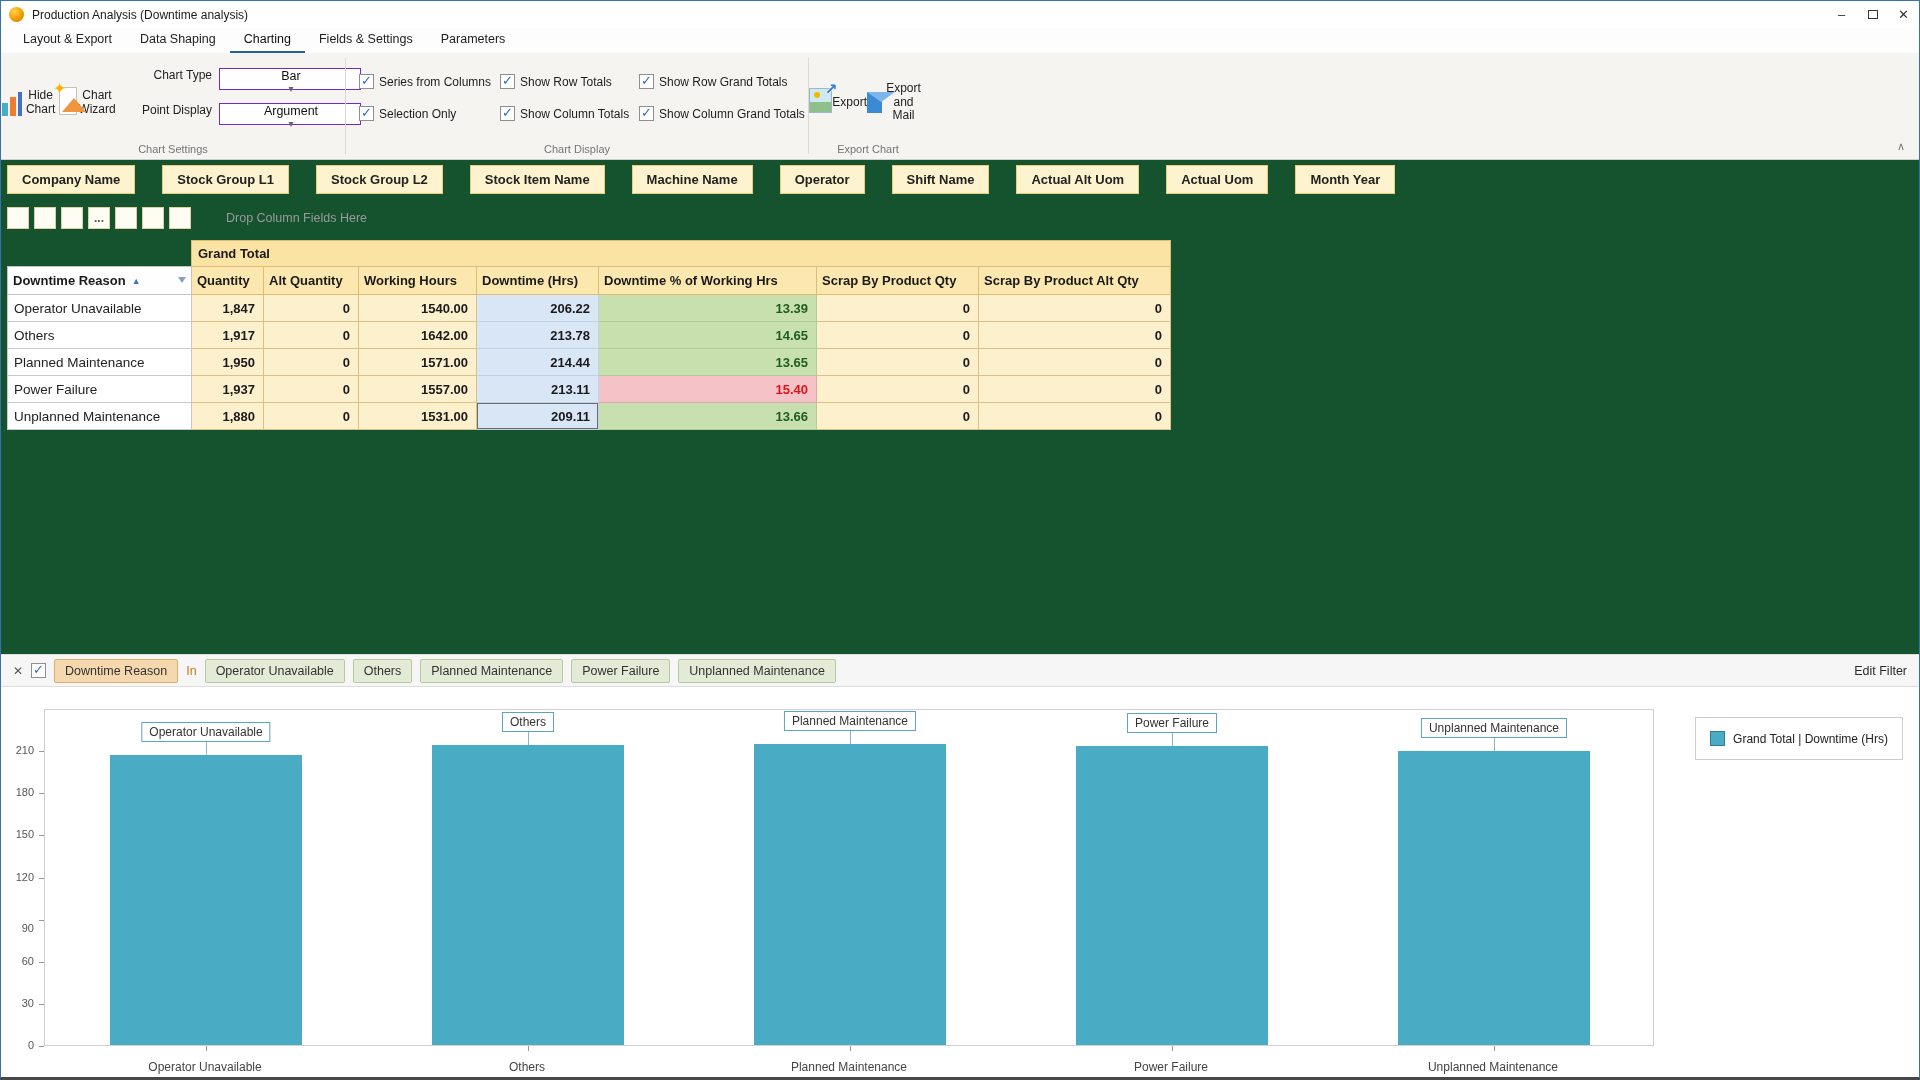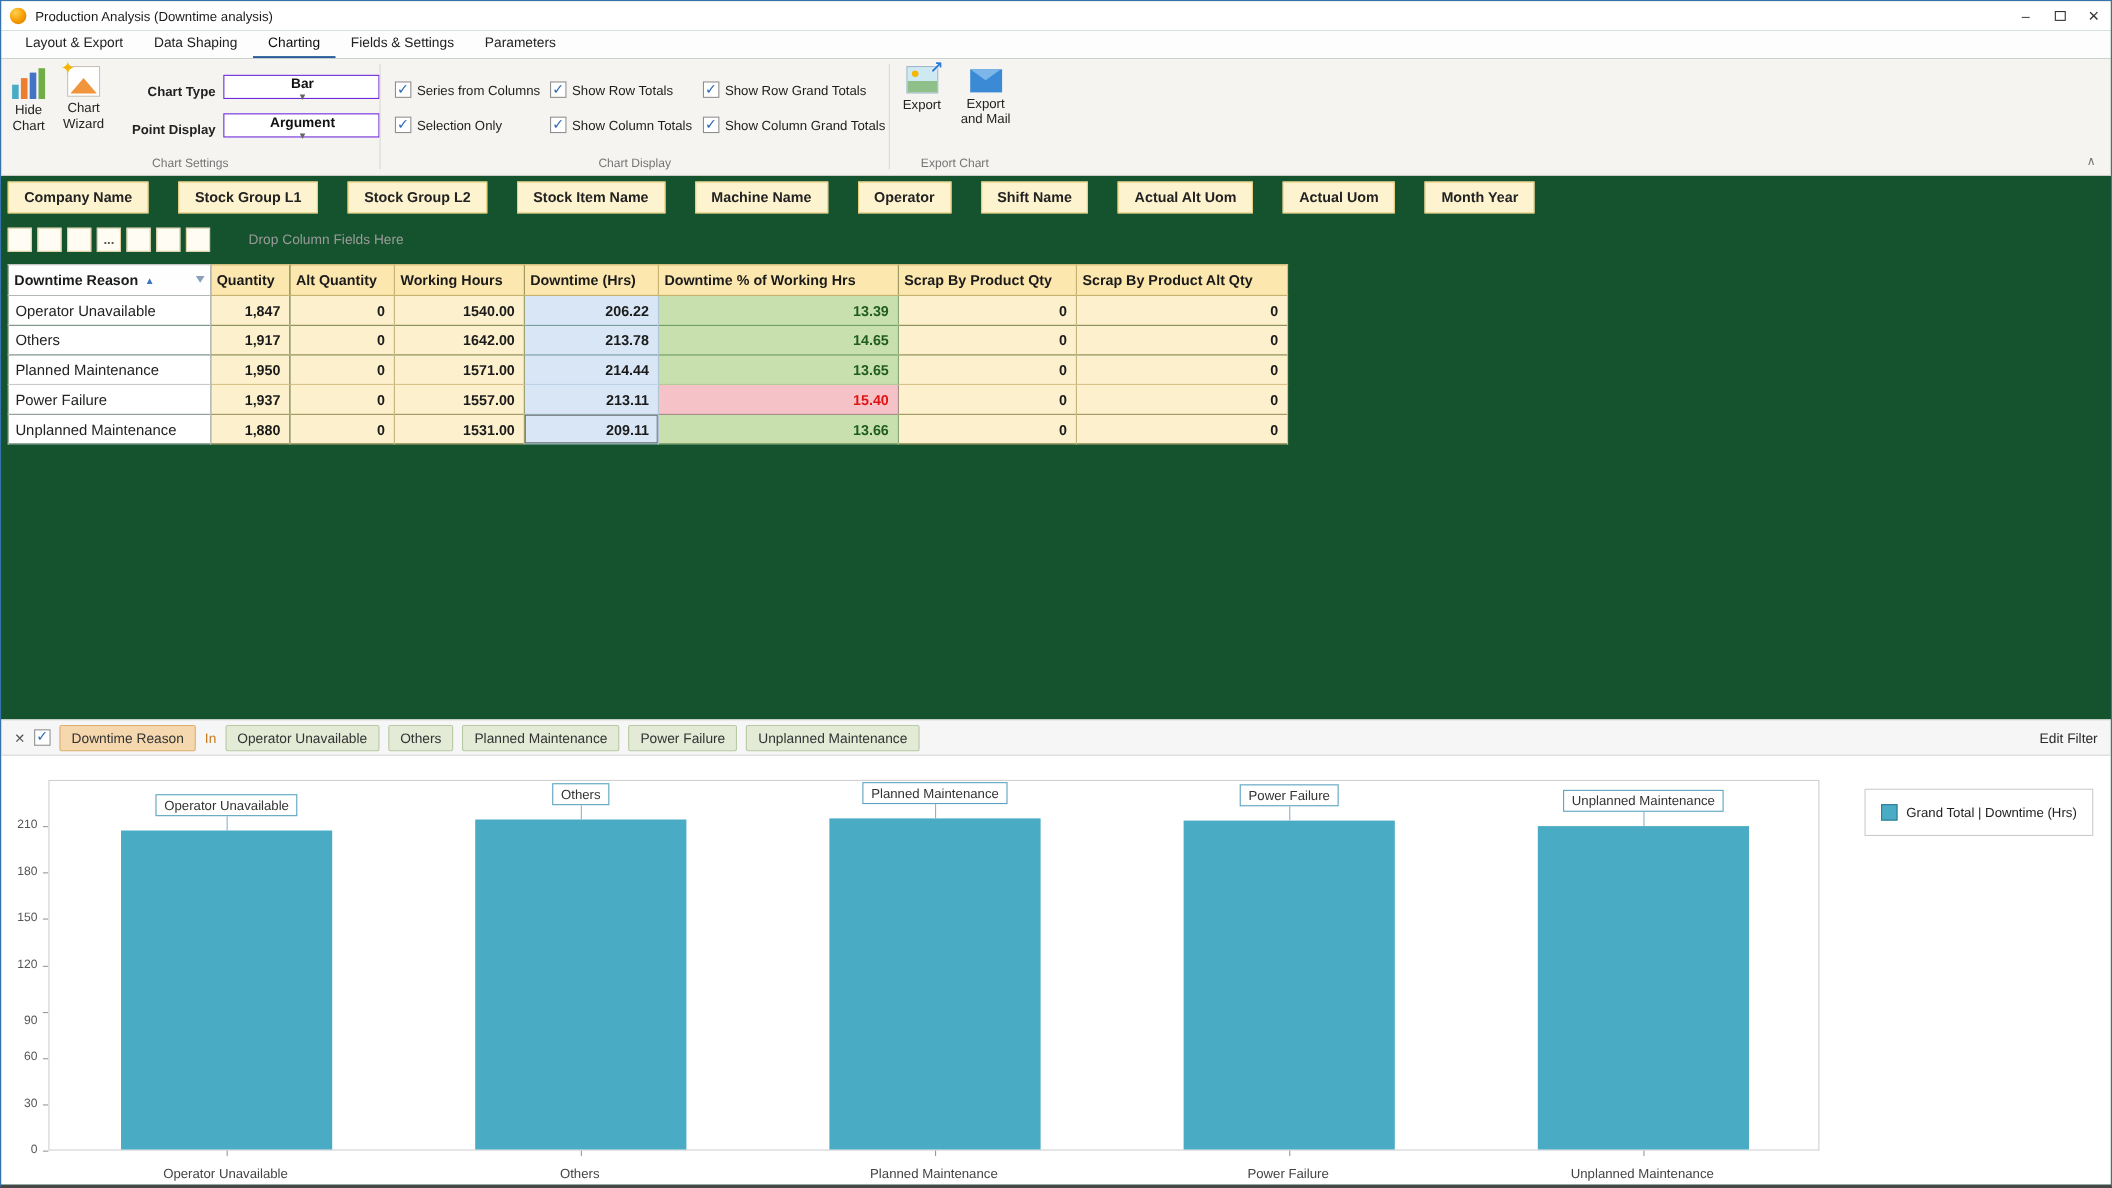--- a/index.html
+++ b/index.html
@@ -25,36 +25,36 @@
   
   .ribbon { height:107px; background:#f5f4f1; border-bottom:1px solid #d0cdc9; display:flex; position:relative; }
   .grp { display:flex; flex-direction:column; }
   .grp-body { flex:1; display:flex; }
   .grp-label { text-align:center; font-size:11px; color:#757575; padding:2px 0 4px; }
   .sep { width:1px; background:#dcd9d5; margin:5px 0; }
   .grp-settings { width:344px; }
   .grp-display { width:462px; }
   .grp-export { width:118px; }
 
-  .bigbtn { width:58px; display:flex; flex-direction:column; align-items:center; padding-top:7px; }
+  .bigbtn { width:58px; display:flex; flex-direction:row; align-items:center; padding-top:7px; }
   .bigbtn .bb-label { font-size:12px; color:#222; text-align:center; line-height:1.15; margin-top:4px; }
 
   .icon-hidechart { width:33px; height:30px;
     background-image: linear-gradient(#4aabc5,#4aabc5), linear-gradient(#ed7d31,#ed7d31),
                       linear-gradient(#4472c4,#4472c4), linear-gradient(#70ad47,#70ad47);
     background-size: 6px 13px, 6px 19px, 6px 24px, 6px 28px;
     background-position: 1px bottom, 9px bottom, 17px bottom, 25px bottom;
     background-repeat: no-repeat; }
   .icon-wizard { width:30px; height:28px; background:#fff; border:1px solid #c9c2b8; position:relative; }
   .icon-wizard::before { content:""; position:absolute; bottom:2px; left:2px;
       border-left:12px solid transparent; border-right:12px solid transparent; border-bottom:14px solid #f0953c; }
   .icon-wizard::after { content:"✦"; position:absolute; top:-9px; left:-7px; color:#f7b500; font-size:16px; }
 
   .fields-col { margin-left:12px; padding-top:15px; display:flex; flex-direction:column; gap:13px; }
-  .f-row { display:flex; align-items:flex-end;font-weight:bold; }
+  .f-row { display:flex; align-items:flex-start; }
   .f-label { width:90px; text-align:right; padding-right:7px; font-size:12px; color:#222; }
   .select { width:142px; height:22px; background:#fff; border:1px solid #6d28d9; display:flex;
             align-items:center; justify-content:space-between; padding:0 5px 0 7px; font-size:12.5px; color:#111;flex-direction:column; }
   .dd-arrow { color:#666; font-size:10px; }
 
   .cd-grid { display:grid; grid-template-columns:141px 139px 178px; row-gap:17px; align-content:start;
              padding:21px 0 0 13px; }
   .chk { display:flex; align-items:center; gap:5px; font-size:12px; color:#1d1d1d; white-space:nowrap; }
   .cb { width:15px; height:15px; border:1px solid #8f8f8f; background:#fff; position:relative; flex:none; }
   .cb.checked::after { content:"✓"; position:absolute; left:1px; top:-2px; font-size:13px;
@@ -272,20 +272,24 @@
       <col style="width:184px">
         <col style="width:72px">
         <col style="width:95px">
         <col style="width:118px">
       <col style="width:122px">
         <col style="width:218px">
         <col style="width:162px">
         <col style="width:192px">
     </colgroup>
     <tbody>
+        <tr class="gt-row">
+      <td class="blank"></td>
+      <td class="gt" colspan="7">Grand Total</td>
+    </tr>
     <tr class="hdr-row">
       <td class="rowfield">
         <span>Downtime Reason</span><span class="sort-asc">▲</span>
         <span class="funnel"></span>
       </td>
       <td class="hdr">Quantity</td>
       <td class="hdr">Alt Quantity</td>
       <td class="hdr">Working Hours</td>
       <td class="hdr">Downtime (Hrs)</td>
       <td class="hdr">Downtime % of Working Hrs</td>

